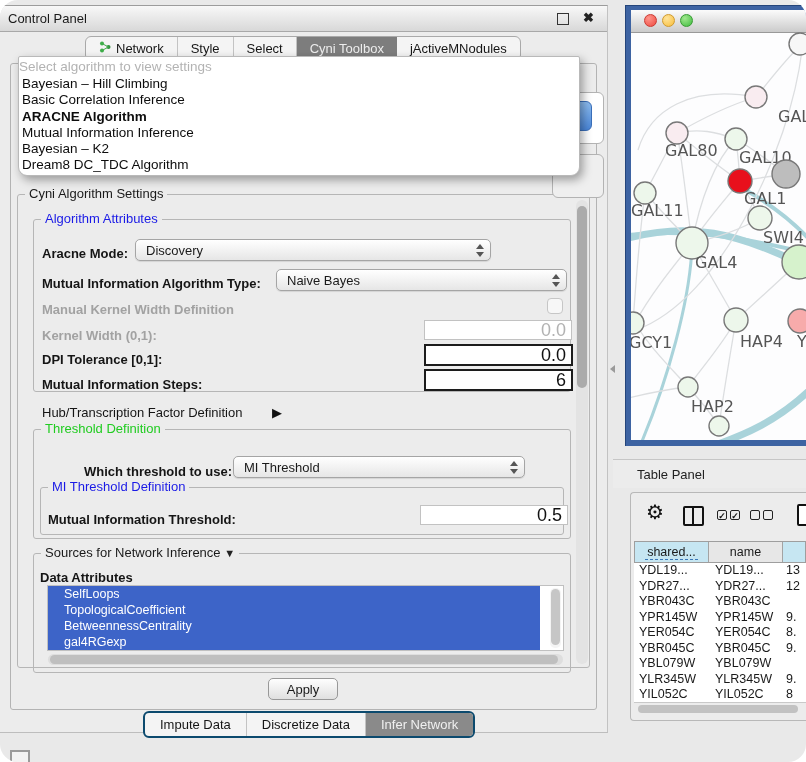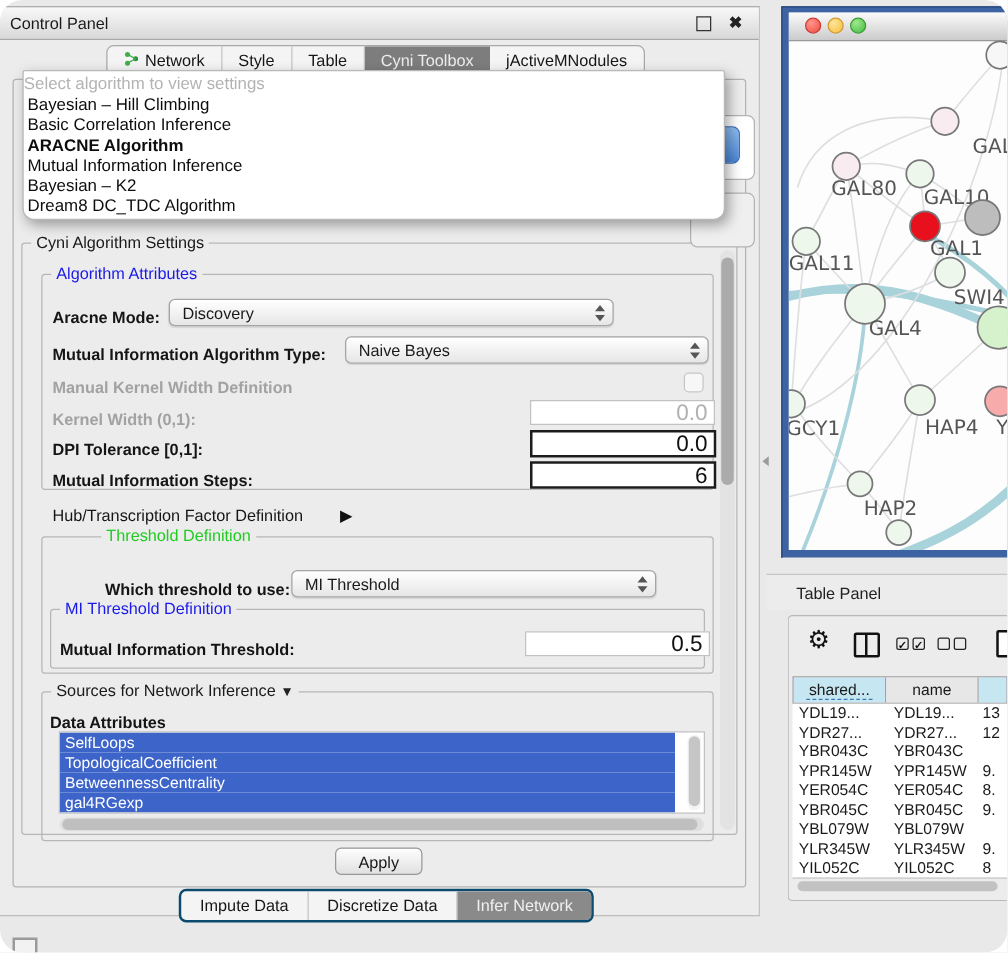--- a/index.html
+++ b/index.html
@@ -33,41 +33,41 @@
   
   .dropdown{position:absolute;left:18px;top:50px;width:560px;height:118px;background:#fff;
       border:1px solid #b9b9b9;border-radius:2px 2px 9px 9px;box-shadow:3px 4px 10px rgba(0,0,0,0.35);z-index:50;}
   .dd-prompt{height:19px;text-align:left;color:#b3b3b3;font-size:13.5px;line-height:19px;}
   .dd-item{height:16.3px;line-height:16.3px;font-size:13.5px;padding-left:3px;color:#0d0d0d;white-space:nowrap;}
   .dd-item.bold{font-weight:bold;}
   
   .group{position:absolute;border:1px solid #b6b6b6;border-radius:3px;box-sizing:border-box;}
   .legend{position:absolute;top:-9px;left:7px;background:#ececec;padding:0 4px;font-size:13px;white-space:nowrap;}
   .legend.blue{color:#1a1ae6;}
-  .legend.green{color:#21cc21;margin-left:40px;}
+  .legend.green{color:#21cc21;}
   .lbl{position:absolute;font-size:13px;font-weight:bold;color:#151515;white-space:nowrap;}
   .lbl.dim{color:#a2a2a2;}
   .plain{position:absolute;font-size:13px;color:#151515;white-space:nowrap;}
   .combo{position:absolute;height:22px;border:1px solid #a5a5a5;border-radius:5px;
       background:linear-gradient(#ffffff,#e6e6e6);font-size:13px;line-height:22px;padding-left:10px;
       box-sizing:border-box;box-shadow:0 1px 1px rgba(0,0,0,0.1);}
   .stepper{position:absolute;right:6px;top:4px;width:8px;}
   .stepper i{display:block;width:0;height:0;border-left:4px solid transparent;border-right:4px solid transparent;}
   .stepper .up{border-bottom:5px solid #555;margin-bottom:3px;}
   .stepper .dn{border-top:5px solid #555;}
   .field{position:absolute;height:18px;background:#fff;font-size:18px;text-align:right;
       padding-right:5px;line-height:18px;box-sizing:content-box;}
   .field.dim{border:1px solid #c2c2c2;color:#b2b2b2;}
   .field.hot{border:2px solid #1c1c1c;color:#111;}
   .checkbox{position:absolute;width:14px;height:14px;border:1px solid #c6c6c6;border-radius:4px;background:#f7f7f7;}
   .v-scroll{position:absolute;left:576px;top:194px;width:12px;height:464px;background:#e3e3e3;border-radius:6px;}
   .v-thumb{position:absolute;left:1px;top:6px;width:10px;height:182px;background:#ababab;border-radius:5px;}
   .attr-list{position:absolute;left:47px;top:579px;width:517px;height:66px;background:#fff;
       border:1px solid #c0c0c0;overflow:hidden;box-sizing:border-box;}
-  .attr-item{height:16px;line-height:16px;font-size:12.5px;padding-left:4px;width:492px;box-sizing:border-box;}
+  .attr-item{height:16px;line-height:16px;font-size:12.5px;padding-left:16px;width:492px;box-sizing:border-box;}
   .attr-item.sel{background:#3d64c8;color:#fff;}
   .list-vscroll{position:absolute;right:2px;top:2px;width:11px;height:60px;background:#f4f4f4;border-radius:5px;}
   .list-vthumb{position:absolute;left:1px;top:1px;width:9px;height:56px;background:#c6c6c6;border-radius:5px;}
   .h-scroll{position:absolute;left:48px;top:648px;width:515px;height:11px;background:#dedede;border-radius:6px;}
   .h-thumb{position:absolute;left:2px;top:1px;width:508px;height:9px;background:#bfbfbf;border-radius:5px;}
   .apply-btn{position:absolute;left:268px;top:672px;width:70px;height:22px;border:1px solid #989898;border-radius:5px;
       background:linear-gradient(#fefefe,#e0e0e0);font-size:13px;text-align:center;line-height:22px;box-sizing:border-box;}
   .cp-bottom-tabs{position:absolute;left:143px;top:705px;height:23px;display:flex;border:2px solid #0c4a6e;
       border-radius:6px;background:#f4f4f4;overflow:hidden;}
   .btab{padding:0 15px;line-height:23px;font-size:13px;color:#161616;border-right:1px solid #c3c3c3;white-space:nowrap;}
@@ -138,21 +138,21 @@
               <circle cx="9.5" cy="6" r="2" fill="#2e8f3a"></circle>
               <line x1="3" y1="2.5" x2="9.5" y2="6" stroke="#3fae4a" stroke-width="1"></line>
               <line x1="3" y1="9.5" x2="9.5" y2="6" stroke="#3fae4a" stroke-width="1"></line>
             </svg></span>
           <span>Network</span>
         </div>
         <div class="tab">
           <span>Style</span>
         </div>
         <div class="tab">
-          <span>Table</span>
+          <span>Select</span>
         </div>
         <div class="tab sel">
           <span>Cyni Toolbox</span>
         </div>
         <div class="tab">
           <span>jActiveMNodules</span>
         </div>
       </div>
 
     <div class="cp-box"></div>

